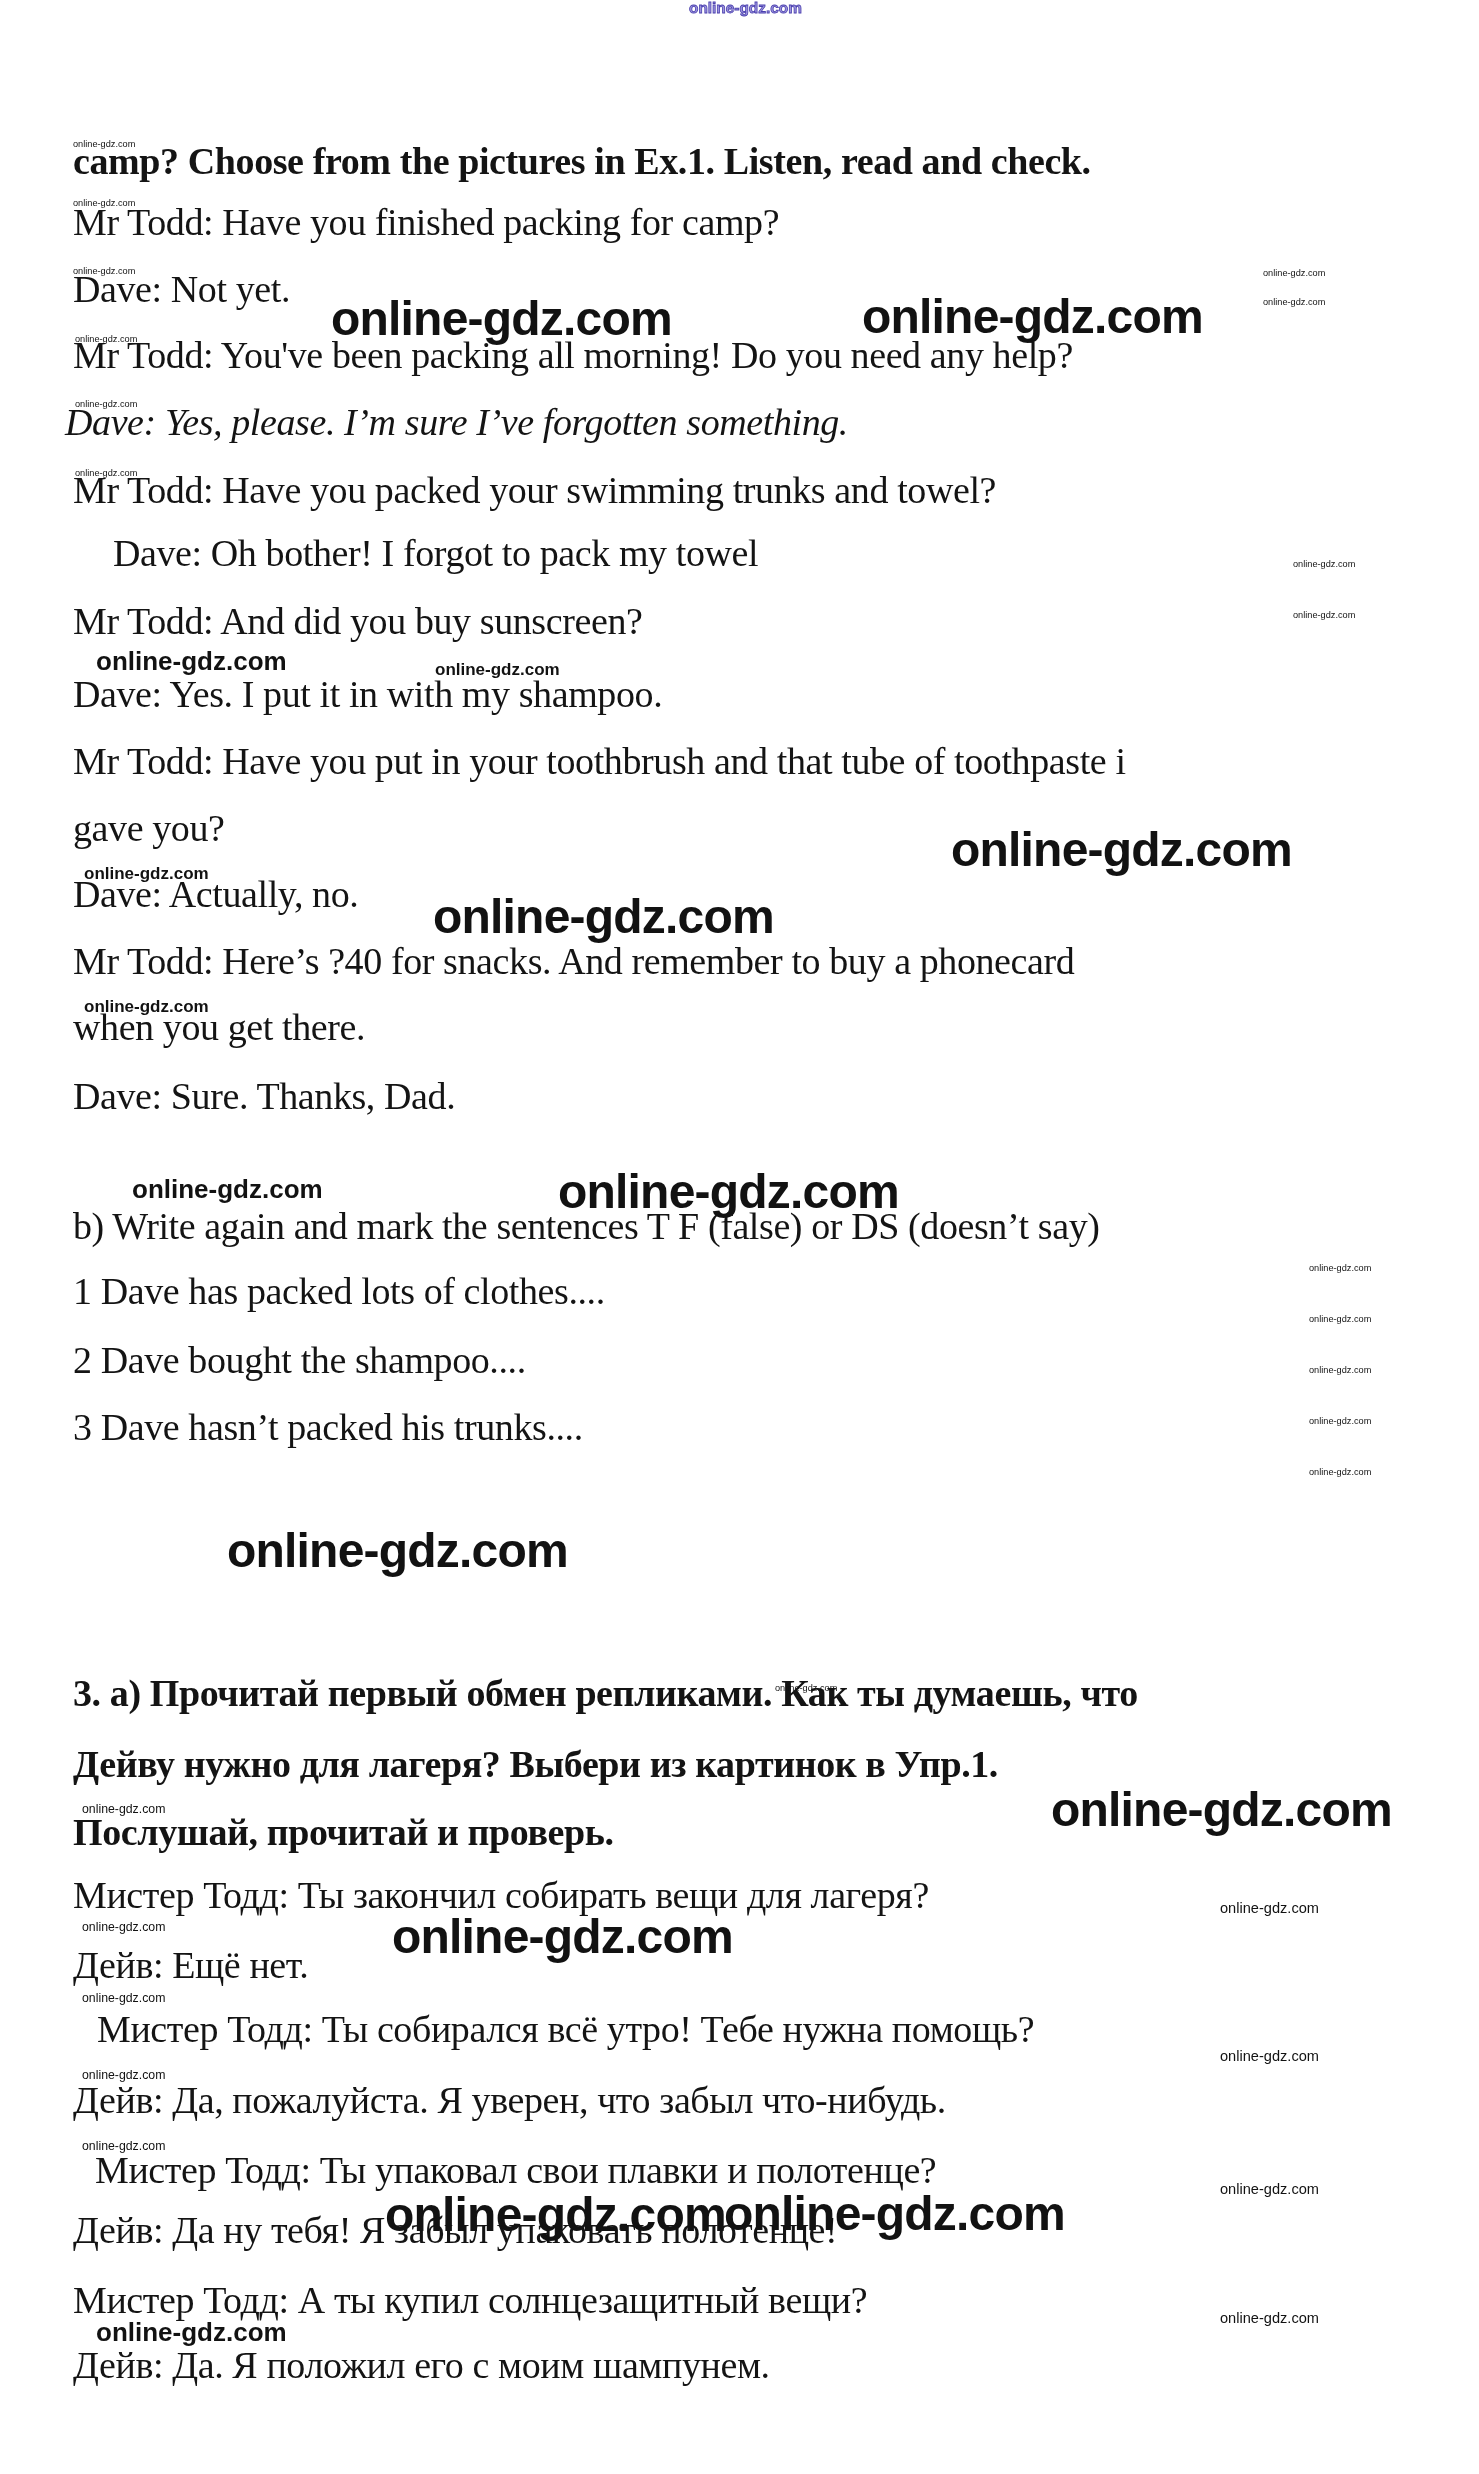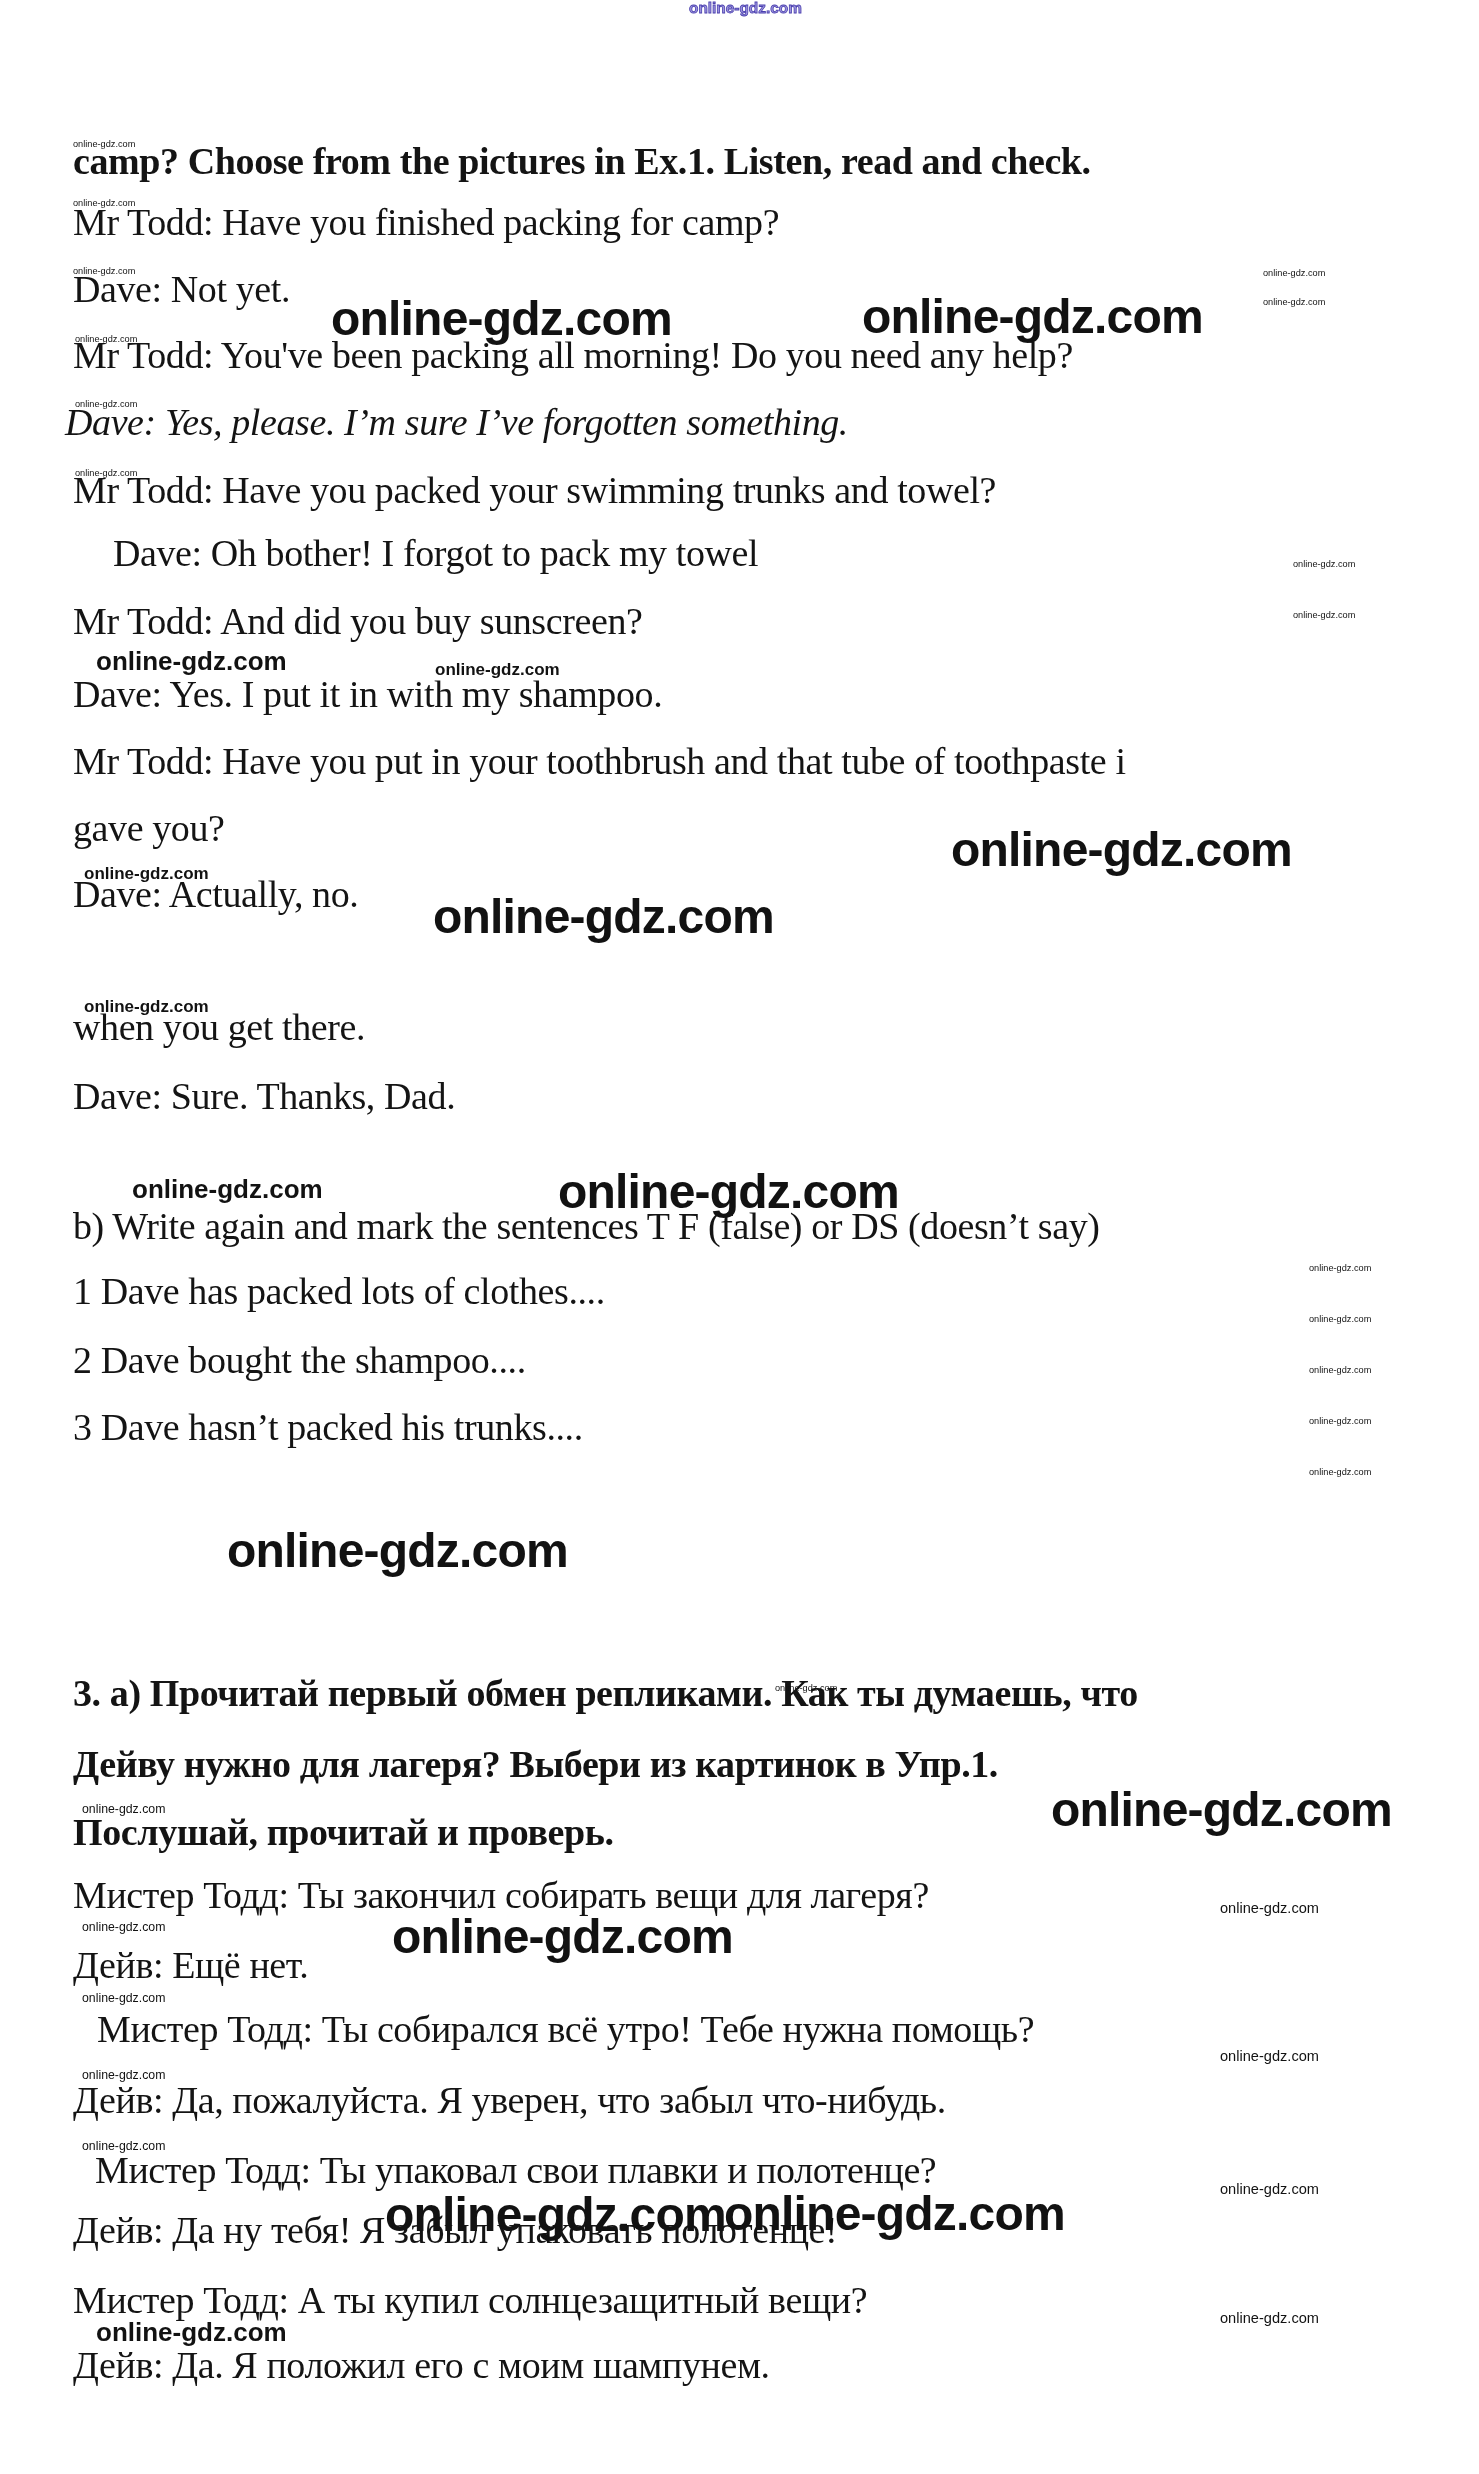--- a/index.html
+++ b/index.html
@@ -53,20 +53,21 @@
   <div class="line" style="left:73px;top:270px;">Dave: Not yet.</div>
   <div class="line" style="left:73px;top:336px;">Mr Todd: You've been packing all morning! Do you need any help?</div>
   <div class="line" style="left:65px;top:403px;font-style:italic;">Dave: Yes, please. I’m sure I’ve forgotten something.</div>
   <div class="line" style="left:73px;top:471px;">Mr Todd: Have you packed your swimming trunks and towel?</div>
   <div class="line" style="left:73px;top:534px;margin-left:40px;">Dave: Oh bother! I forgot to pack my towel</div>
   <div class="line" style="left:73px;top:602px;">Mr Todd: And did you buy sunscreen?</div>
   <div class="line" style="left:73px;top:675px;">Dave: Yes. I put it in with my shampoo.</div>
   <div class="line" style="left:73px;top:742px;">Mr Todd: Have you put in your toothbrush and that tube of toothpaste i</div>
   <div class="line" style="left:73px;top:809px;">gave you?</div>
   <div class="line" style="left:73px;top:875px;">Dave: Actually, no.</div>
+  <div class="line" style="left:73px;top:942px;">Mr Todd: Here’s ?40 for snacks. And remember to buy a phonecard</div>
   <div class="line" style="left:73px;top:1008px;">when you get there.</div>
   <div class="line" style="left:73px;top:1077px;">Dave: Sure. Thanks, Dad.</div>
 
   <div class="line" style="left:73px;top:1207px;">b) Write again and mark the sentences T F (false) or DS (doesn’t say)</div>
   <div class="line" style="left:73px;top:1272px;">1 Dave has packed lots of clothes....</div>
   <div class="line" style="left:73px;top:1341px;">2 Dave bought the shampoo....</div>
   <div class="line" style="left:73px;top:1408px;">3 Dave hasn’t packed his trunks....</div>
 
   <div class="line bold" style="left:73px;top:1674px;">3. а) Прочитай первый обмен репликами. Как ты думаешь, что</div>
   <div class="line bold" style="left:73px;top:1745px;">Дейву нужно для лагеря? Выбери из картинок в Упр.1.</div>

